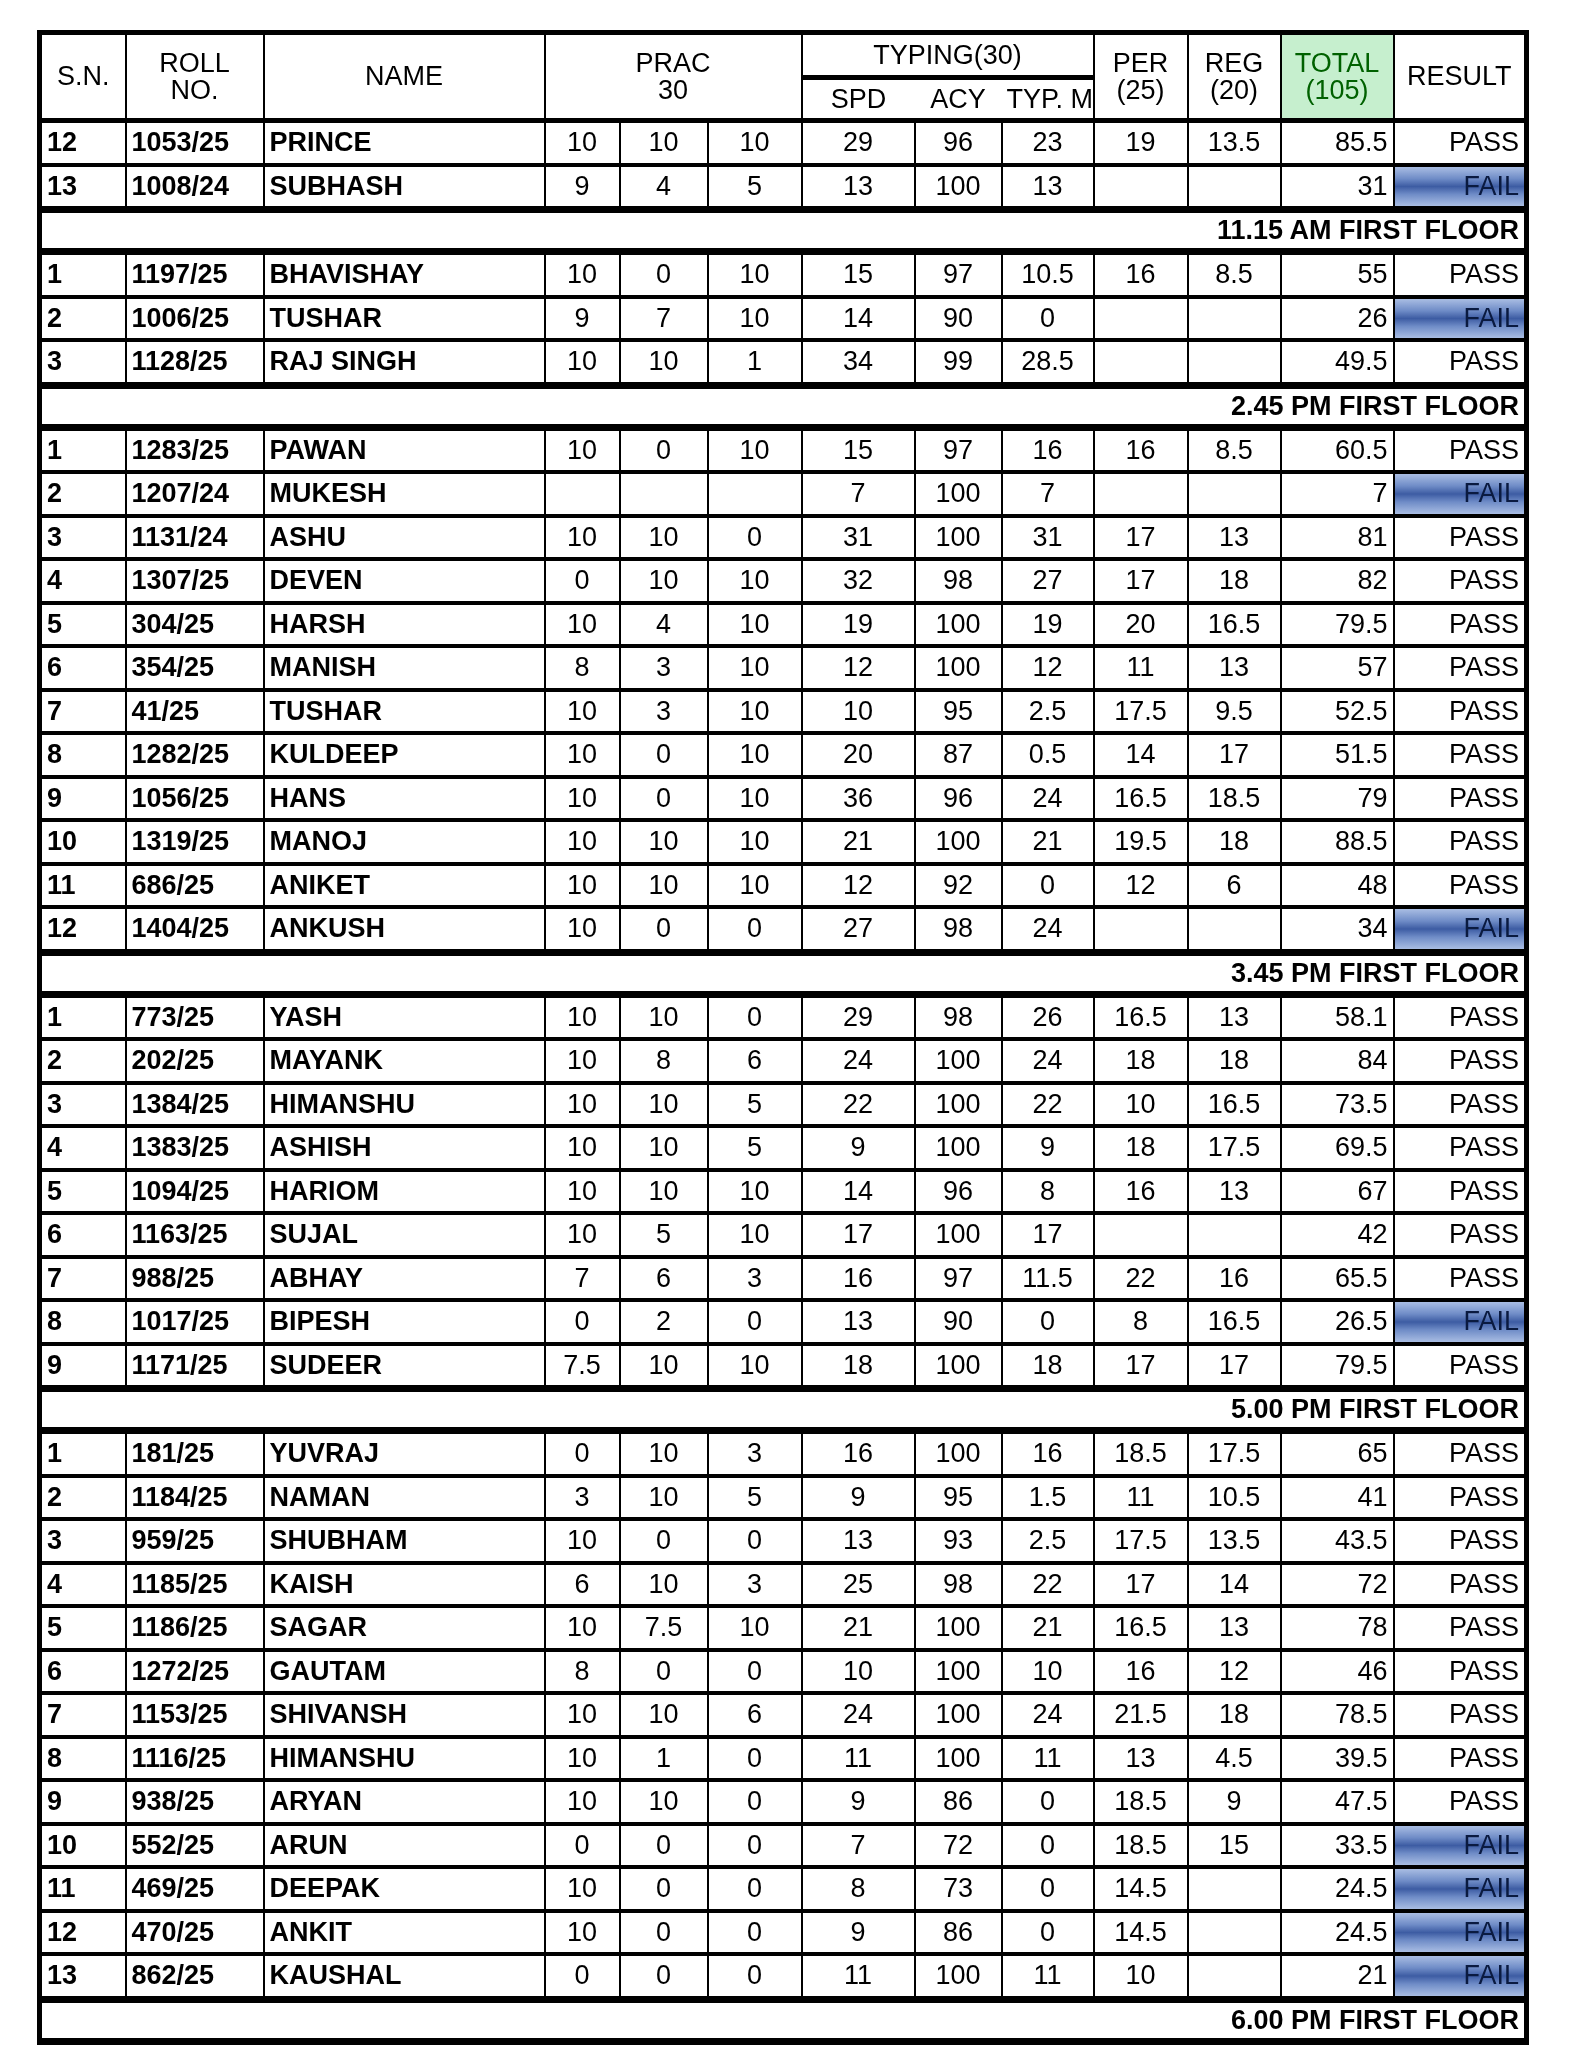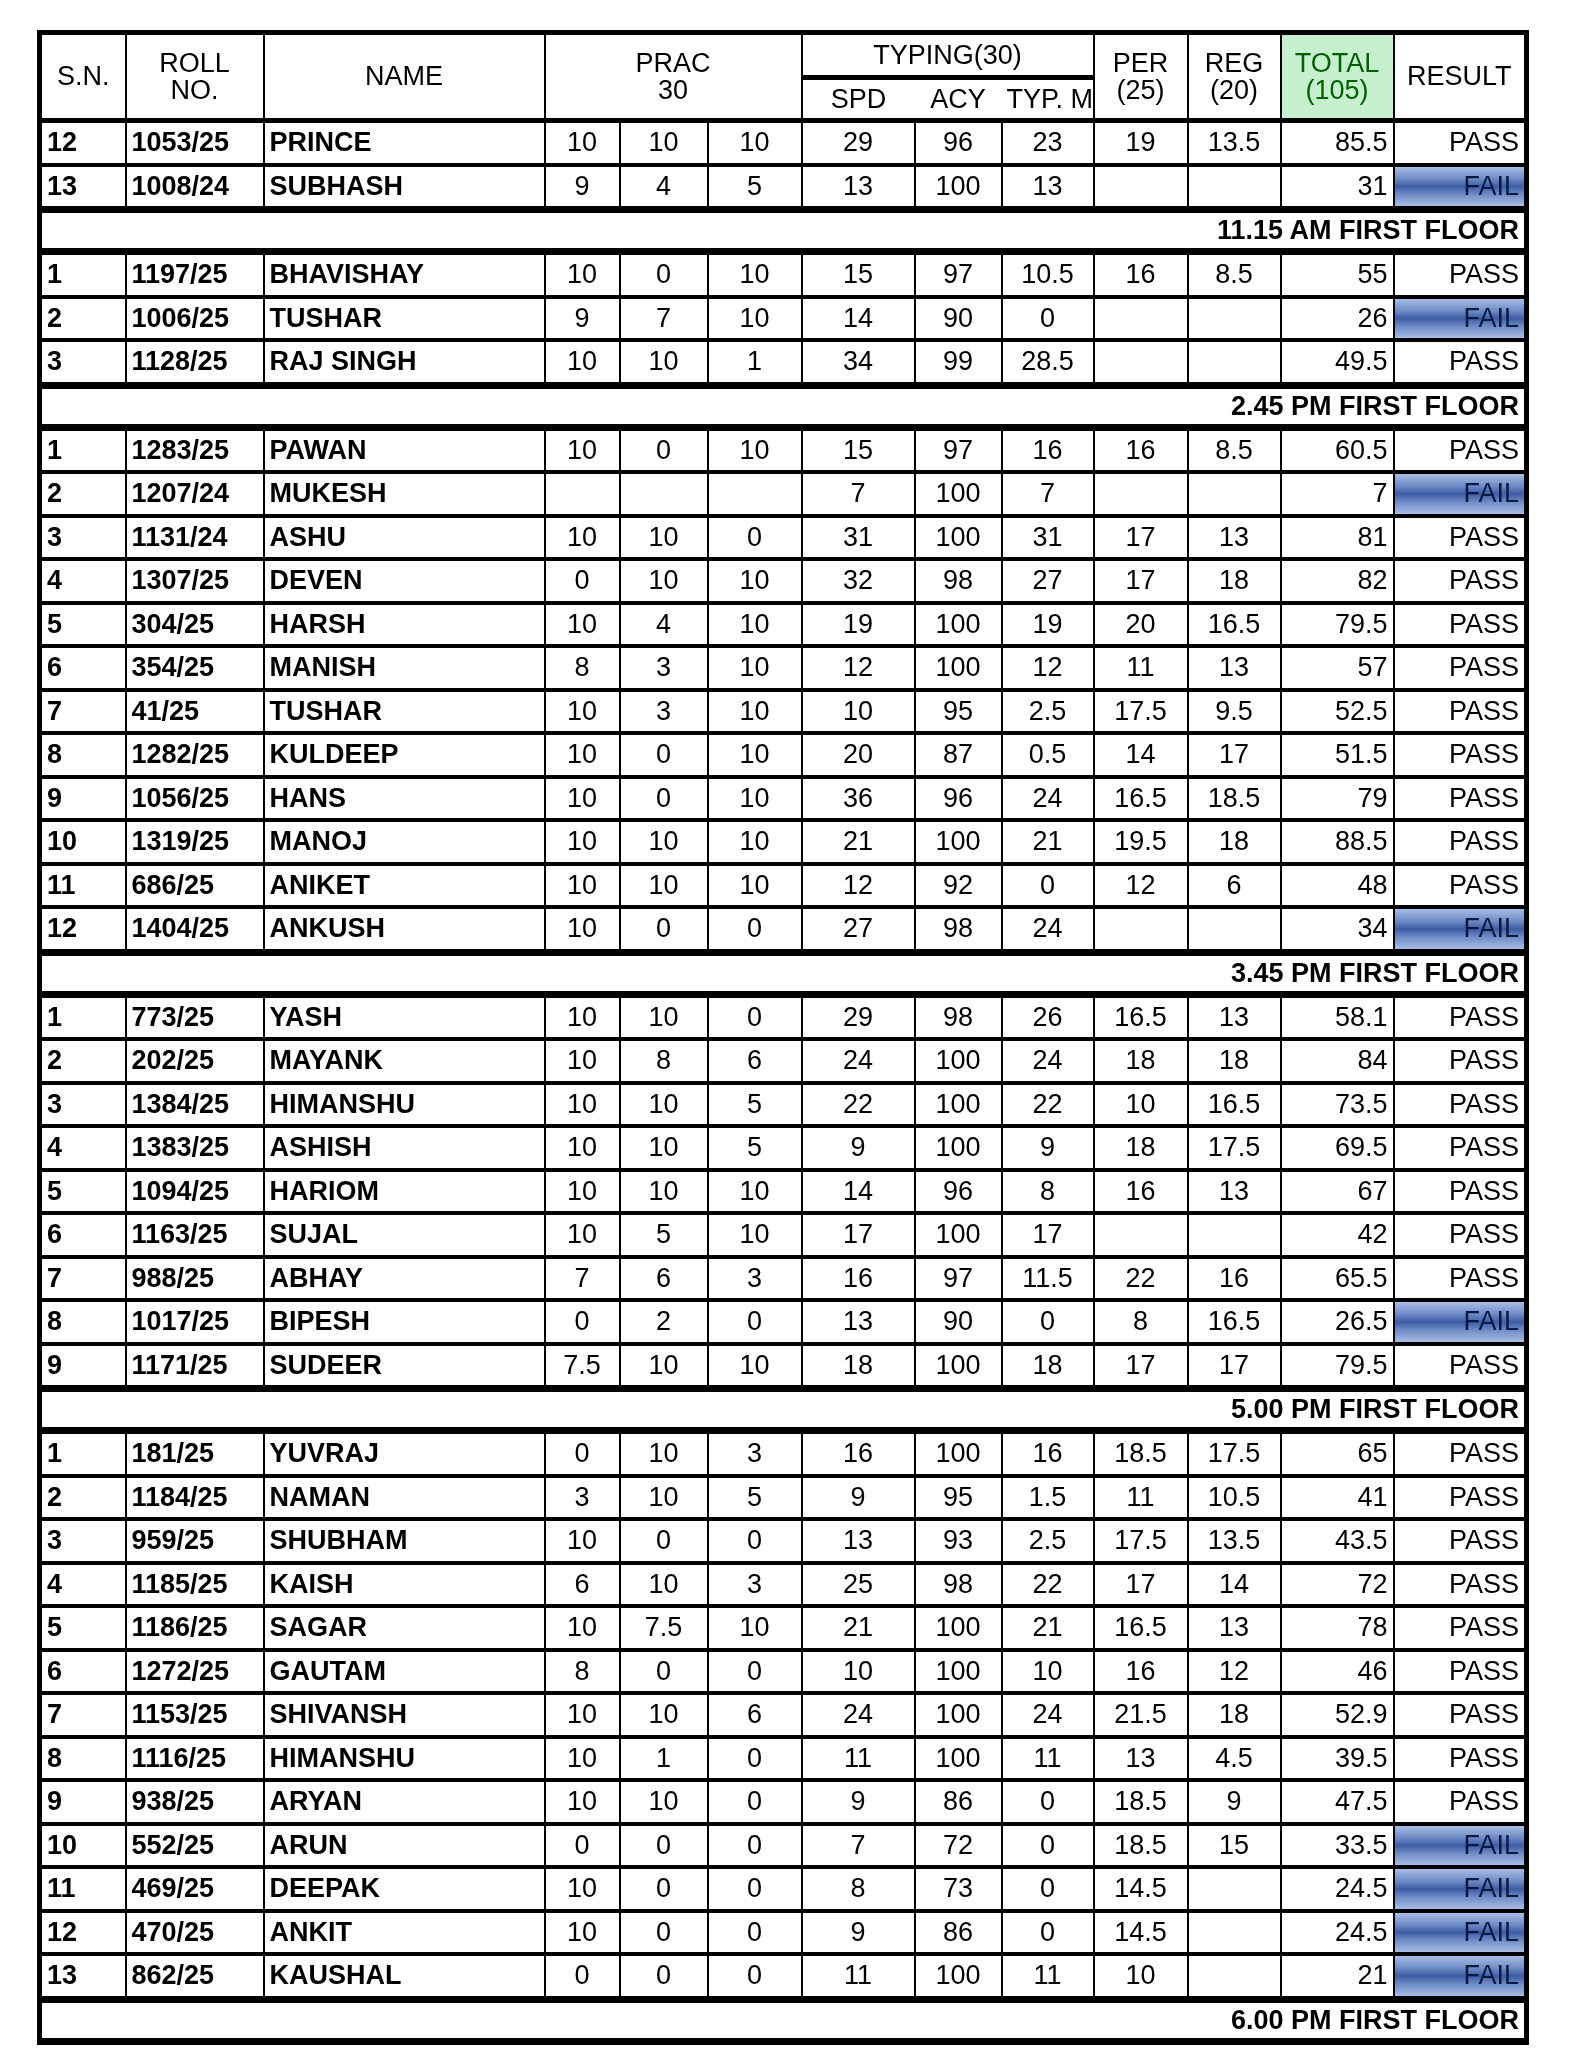--- a/index.html
+++ b/index.html
@@ -585,21 +585,21 @@
         <td class="roll">1153/25</td>
         <td class="name">SHIVANSH</td>
         <td class="num">10</td>
         <td class="num">10</td>
         <td class="num">6</td>
         <td class="num">24</td>
         <td class="num">100</td>
         <td class="num">24</td>
         <td class="num">21.5</td>
         <td class="num">18</td>
-        <td class="total">52.9</td>
+        <td class="total">78.5</td>
         <td class="result">PASS</td>
       </tr>
       <tr class="data">
         <td class="sn">8</td>
         <td class="roll">1116/25</td>
         <td class="name">HIMANSHU</td>
         <td class="num">10</td>
         <td class="num">1</td>
         <td class="num">0</td>
         <td class="num">11</td>

